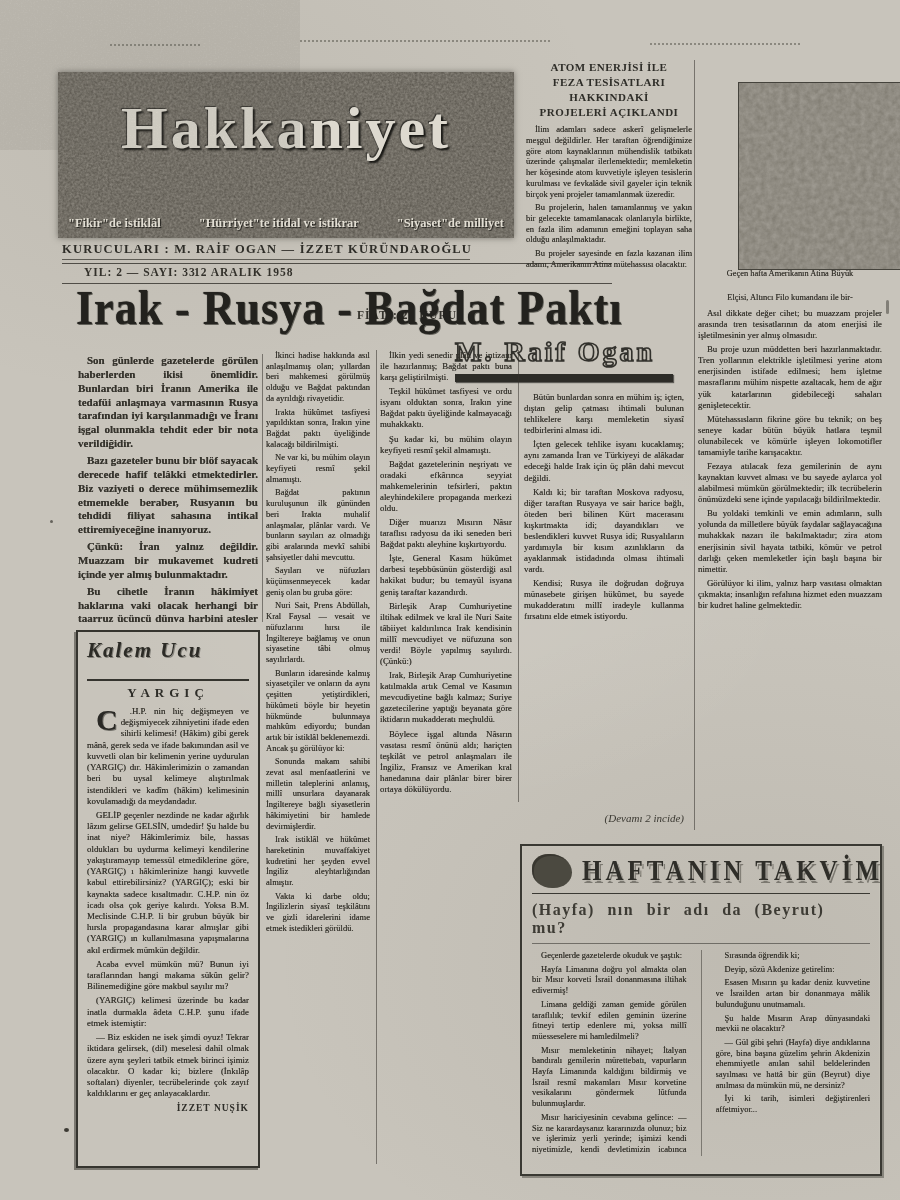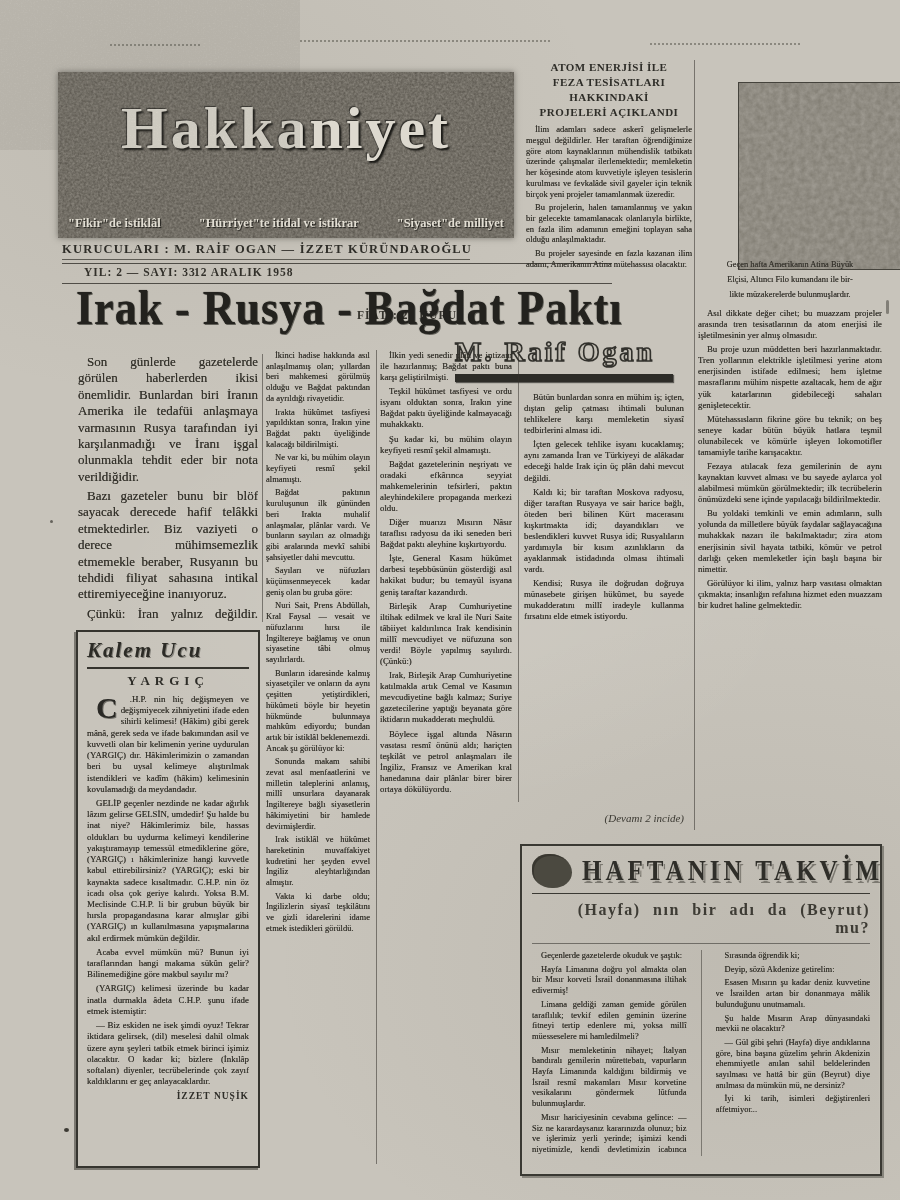--- a/index.html
+++ b/index.html
@@ -47,76 +47,76 @@
     font-size:28px; font-weight:bold; letter-spacing:3px;
     color:#c3bfb5; -webkit-text-stroke:1.6px #32312c; text-shadow:0 0 1px rgba(40,40,35,.5);}
   .byline-bar{position:absolute; left:455px; top:374px; width:218px; height:8px;
     background:#2d2c27; box-shadow:1px 1px 1px rgba(20,20,16,.6);}
 
   
   .col{position:absolute; overflow:hidden; text-align:justify;}
   .para{margin:0 0 3px 0; text-indent:9px; font-size:8.8px; line-height:1.26;
     color:#35332c; text-shadow:0 0 .6px rgba(45,43,38,.75);}
   .col-1{left:78px;  top:354px; width:180px; height:268px;}
-  .col-1 .para{font-size:13px;}
+  .col-1 .para{font-size:11px;font-weight:bold;}
   .col-2{left:266px; top:350px; width:104px; height:814px;}
   .col-2 .para{font-size:8.5px;}
   .col-3{left:380px; top:350px; width:132px; height:814px;}
   .col-4{left:524px; top:392px; width:160px; height:412px;}
   .devam-note{position:absolute; left:524px; top:812px; width:160px; margin:0;
     font-size:11px; font-style:italic; text-align:right; color:#3a3831;}
 
   .vrule{position:absolute; width:1px; background:rgba(52,50,44,.55);}
   .vr-1{left:262px; top:354px; height:268px;}
   .vr-2{left:376px; top:350px; height:814px;}
   .vr-3{left:518px; top:350px; height:452px;}
   .vr-4{left:694px; top:60px;  height:770px;}
 
   
   .kalem-box{position:absolute; left:76px; top:630px; width:184px; height:538px;
     border:2px solid #35342e; box-shadow:-2px 2px 0 rgba(45,44,38,.5);
     padding:6px 9px; box-sizing:border-box; overflow:hidden; text-align:justify;}
   .kalem-header{margin:0 0 2px 0; font-size:21px; font-weight:bold; font-style:italic;
     letter-spacing:2px; color:#2c2b26; border-bottom:2px solid #35342e;
-    padding-bottom:4px; text-shadow:1px 1px 0 rgba(30,30,25,.4);}
+    padding-bottom:16px; text-shadow:1px 1px 0 rgba(30,30,25,.4);}
   .kalem-sub{margin:4px 0 5px 0; text-align:center; font-size:13px; font-weight:bold;
     letter-spacing:5px; color:#2e2d28;}
   .kalem-box .para{font-size:8.9px;}
   .dropcap{float:left; font-size:30px; line-height:25px; font-weight:bold;
     margin:1px 3px 0 0; color:#2a2925; text-shadow:1px 1px 0 rgba(30,30,25,.5);}
   .kalem-sign{margin:4px 0 0 0; text-align:right; font-size:9.5px; font-weight:bold;
     letter-spacing:1px; color:#2e2d28;}
 
   
   .atom-col{left:526px; top:60px; width:166px; height:222px;}
   .atom-h-line{margin:0; text-align:center; font-size:11px; font-weight:bold;
     letter-spacing:.5px; line-height:1.35; color:#2e2d28; text-indent:0;}
   .atom-head{margin-bottom:5px;}
   .atom-col .para{font-size:8.5px;}
 
   
   .photo{position:absolute; left:698px; top:66px; width:184px; height:186px;
     background:#7e7a70; border:1px solid #45433c; overflow:hidden;}
   .caption{position:absolute; left:698px; top:256px; width:184px; height:48px; overflow:hidden;}
-  .cap-line{margin:4px; font-size:8.4px; line-height:1.3; text-align:center;
+  .cap-line{margin:13px; font-size:8.4px; line-height:1.3; text-align:center;
     color:#35332c; text-indent:0; text-shadow:0 0 .6px rgba(45,43,38,.7);}
   .col-b{left:698px; top:308px; width:184px; height:518px;}
 
   
   .takvim-box{position:absolute; left:520px; top:844px; width:362px; height:332px;
     border:2px solid #3a3933; box-shadow:0 0 0 1px rgba(200,196,187,.6) inset, 2px 2px 0 rgba(45,44,38,.4);
     padding:8px 10px; box-sizing:border-box; overflow:hidden;}
   .takvim-titlerow{display:flex; align-items:center; gap:10px;
     border-bottom:1.5px solid #3a3933; padding-bottom:5px;}
   .takvim-blob{width:40px; height:34px; background:#4b4940;
     border-radius:45% 60% 50% 55%; box-shadow:2px 2px 0 rgba(40,38,32,.5) inset; flex:none;}
   .takvim-title{margin:0; font-size:25px; font-weight:bold; letter-spacing:4px;
     color:#2f2e29; transform:scaleY(1.15); transform-origin:center left;
     text-shadow:1px 1px 0 rgba(190,186,177,.8), 2px 2px 0 rgba(40,38,32,.45); white-space:nowrap;}
-  .takvim-sub{margin:7px 0 6px 0; text-align:right; font-size:16px; font-weight:bold;
+  .takvim-sub{margin:7px 0 6px 0; text-align:left; font-size:16px; font-weight:bold;
     letter-spacing:1.5px; word-spacing:7px; color:#3d3b34;
     border-bottom:1px solid rgba(58,57,51,.6); padding-bottom:6px;}
   .takvim-cols{display:flex; gap:14px;}
   .takvim-col{flex:1; height:206px; overflow:hidden; text-align:justify;}
   .takvim-col .para{font-size:8.5px;}
   .takvim-vr{width:1px; background:rgba(52,50,44,.5); flex:none;}
 
   
   .artifact{position:absolute; border-top:2px dotted rgba(90,87,78,.55); height:0;}
   .art-1{left:300px; top:40px; width:250px;}

